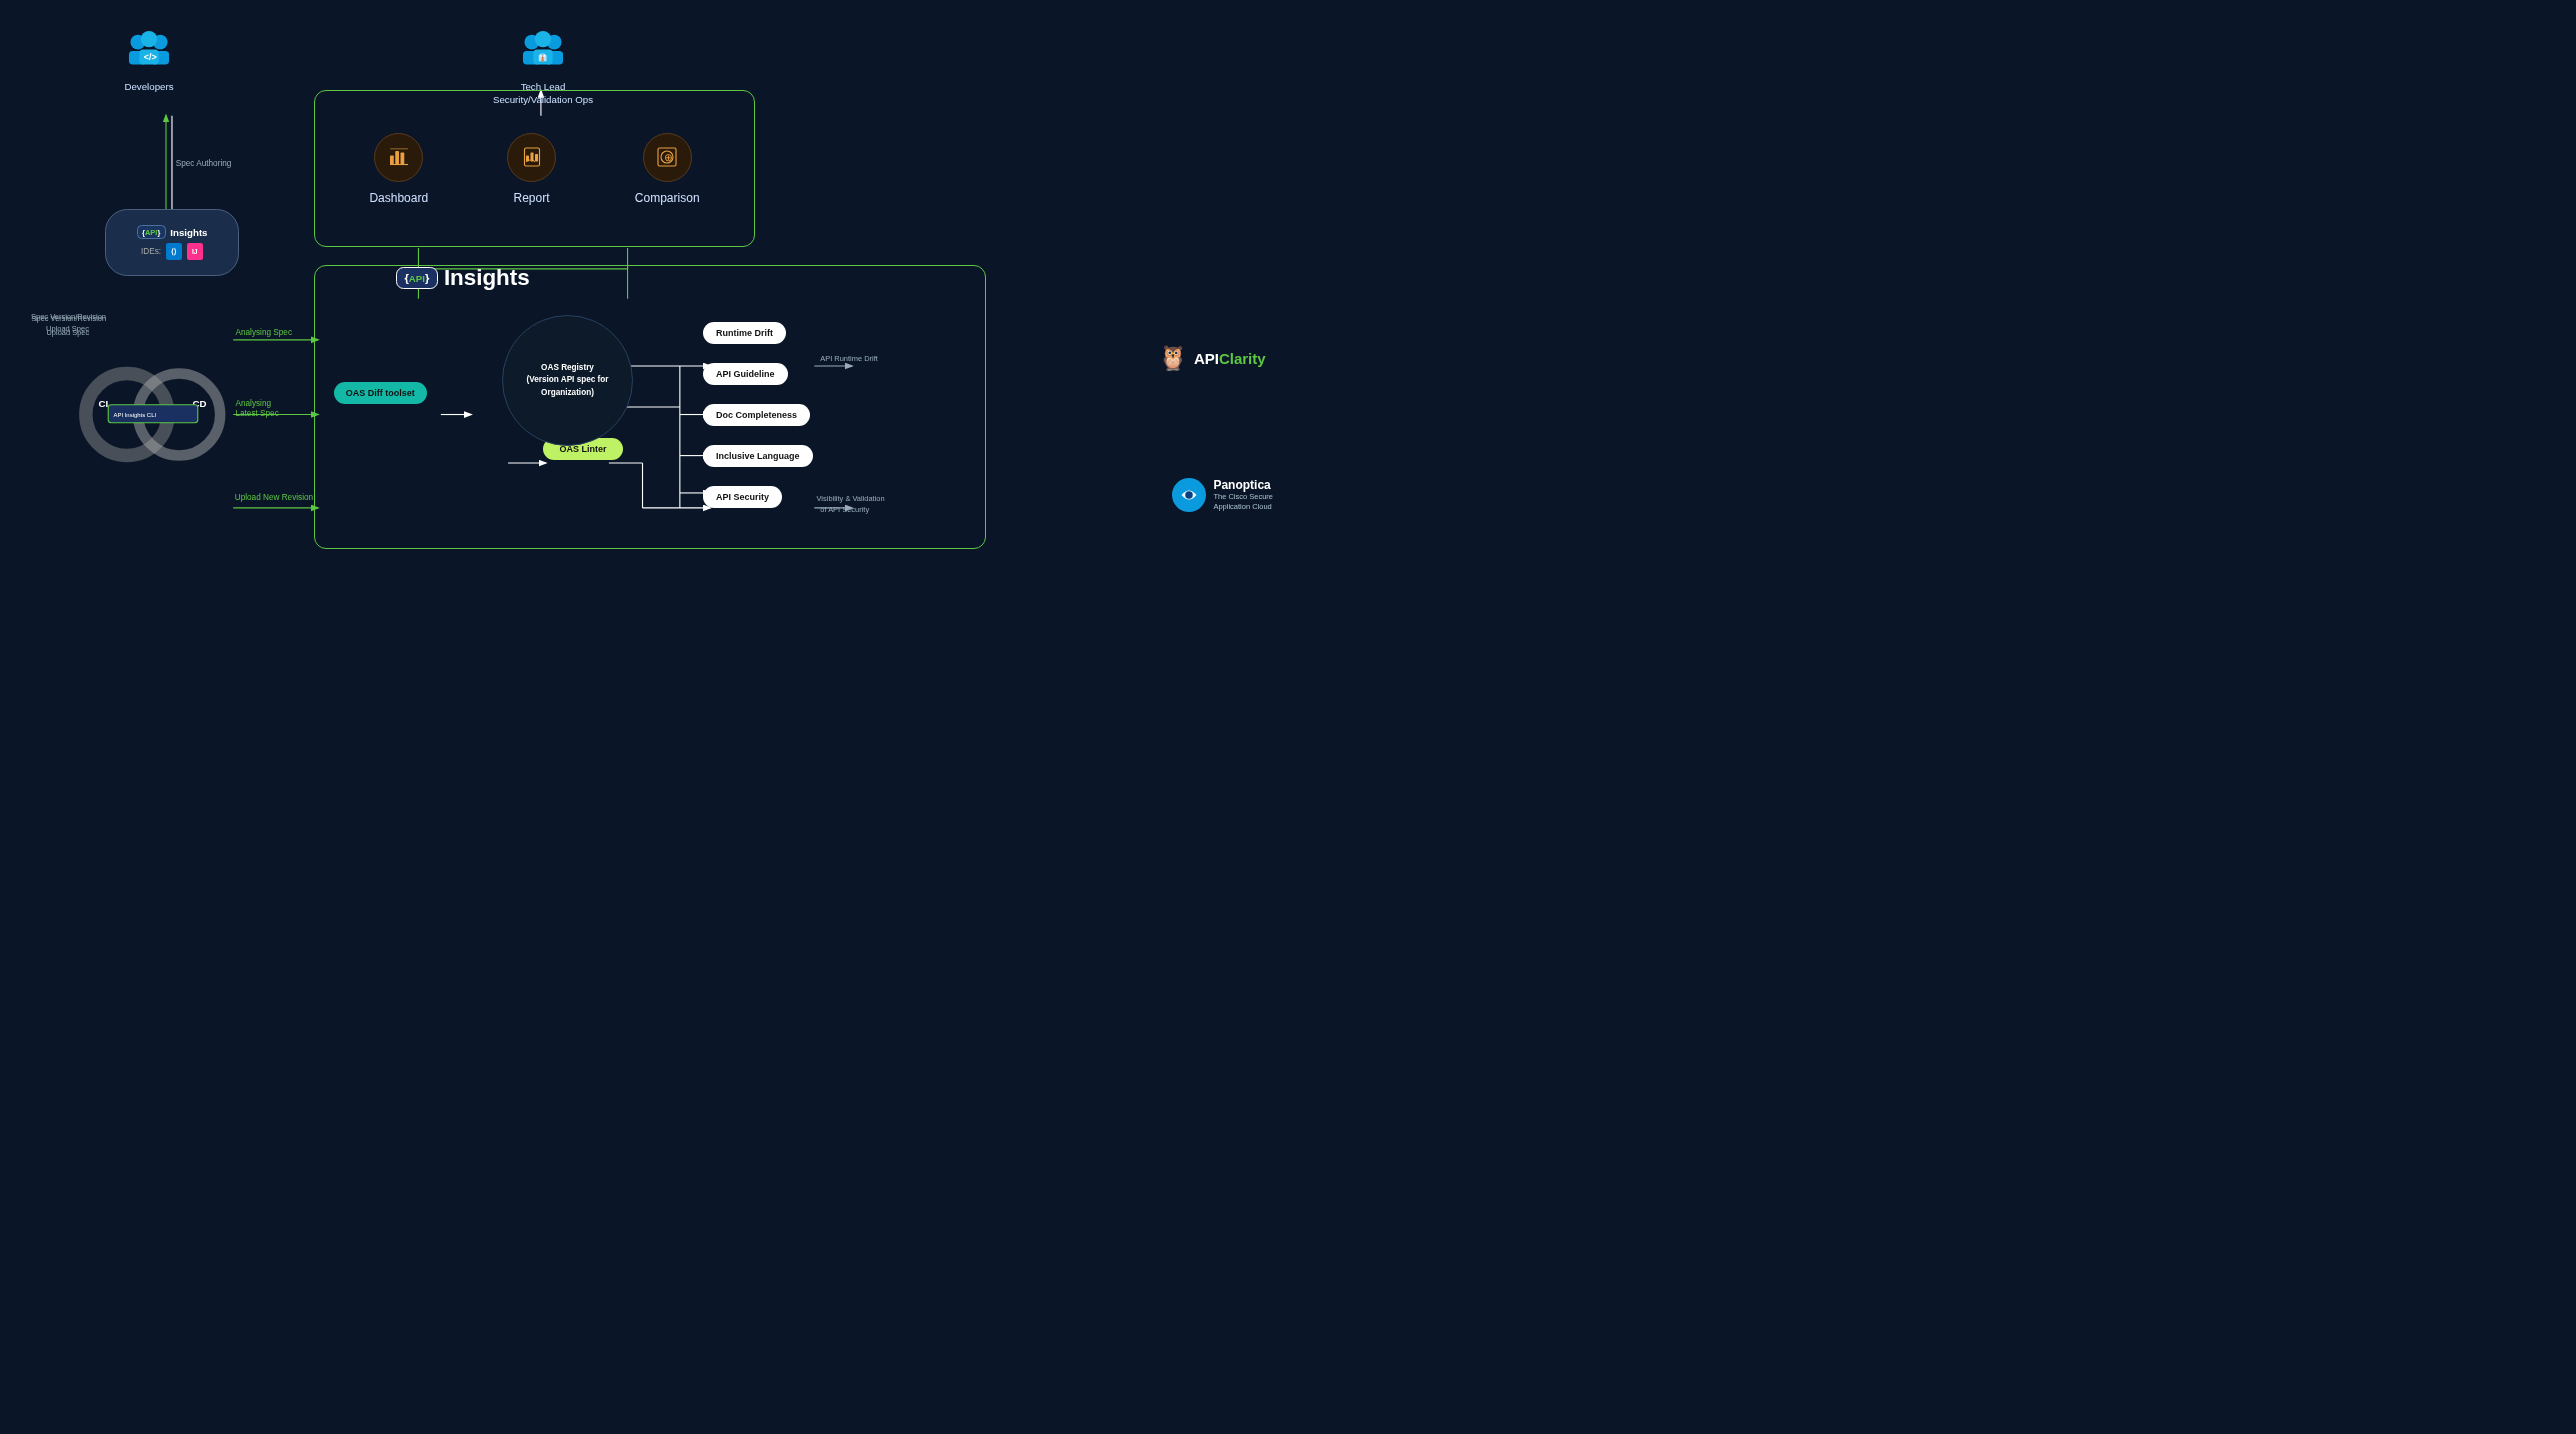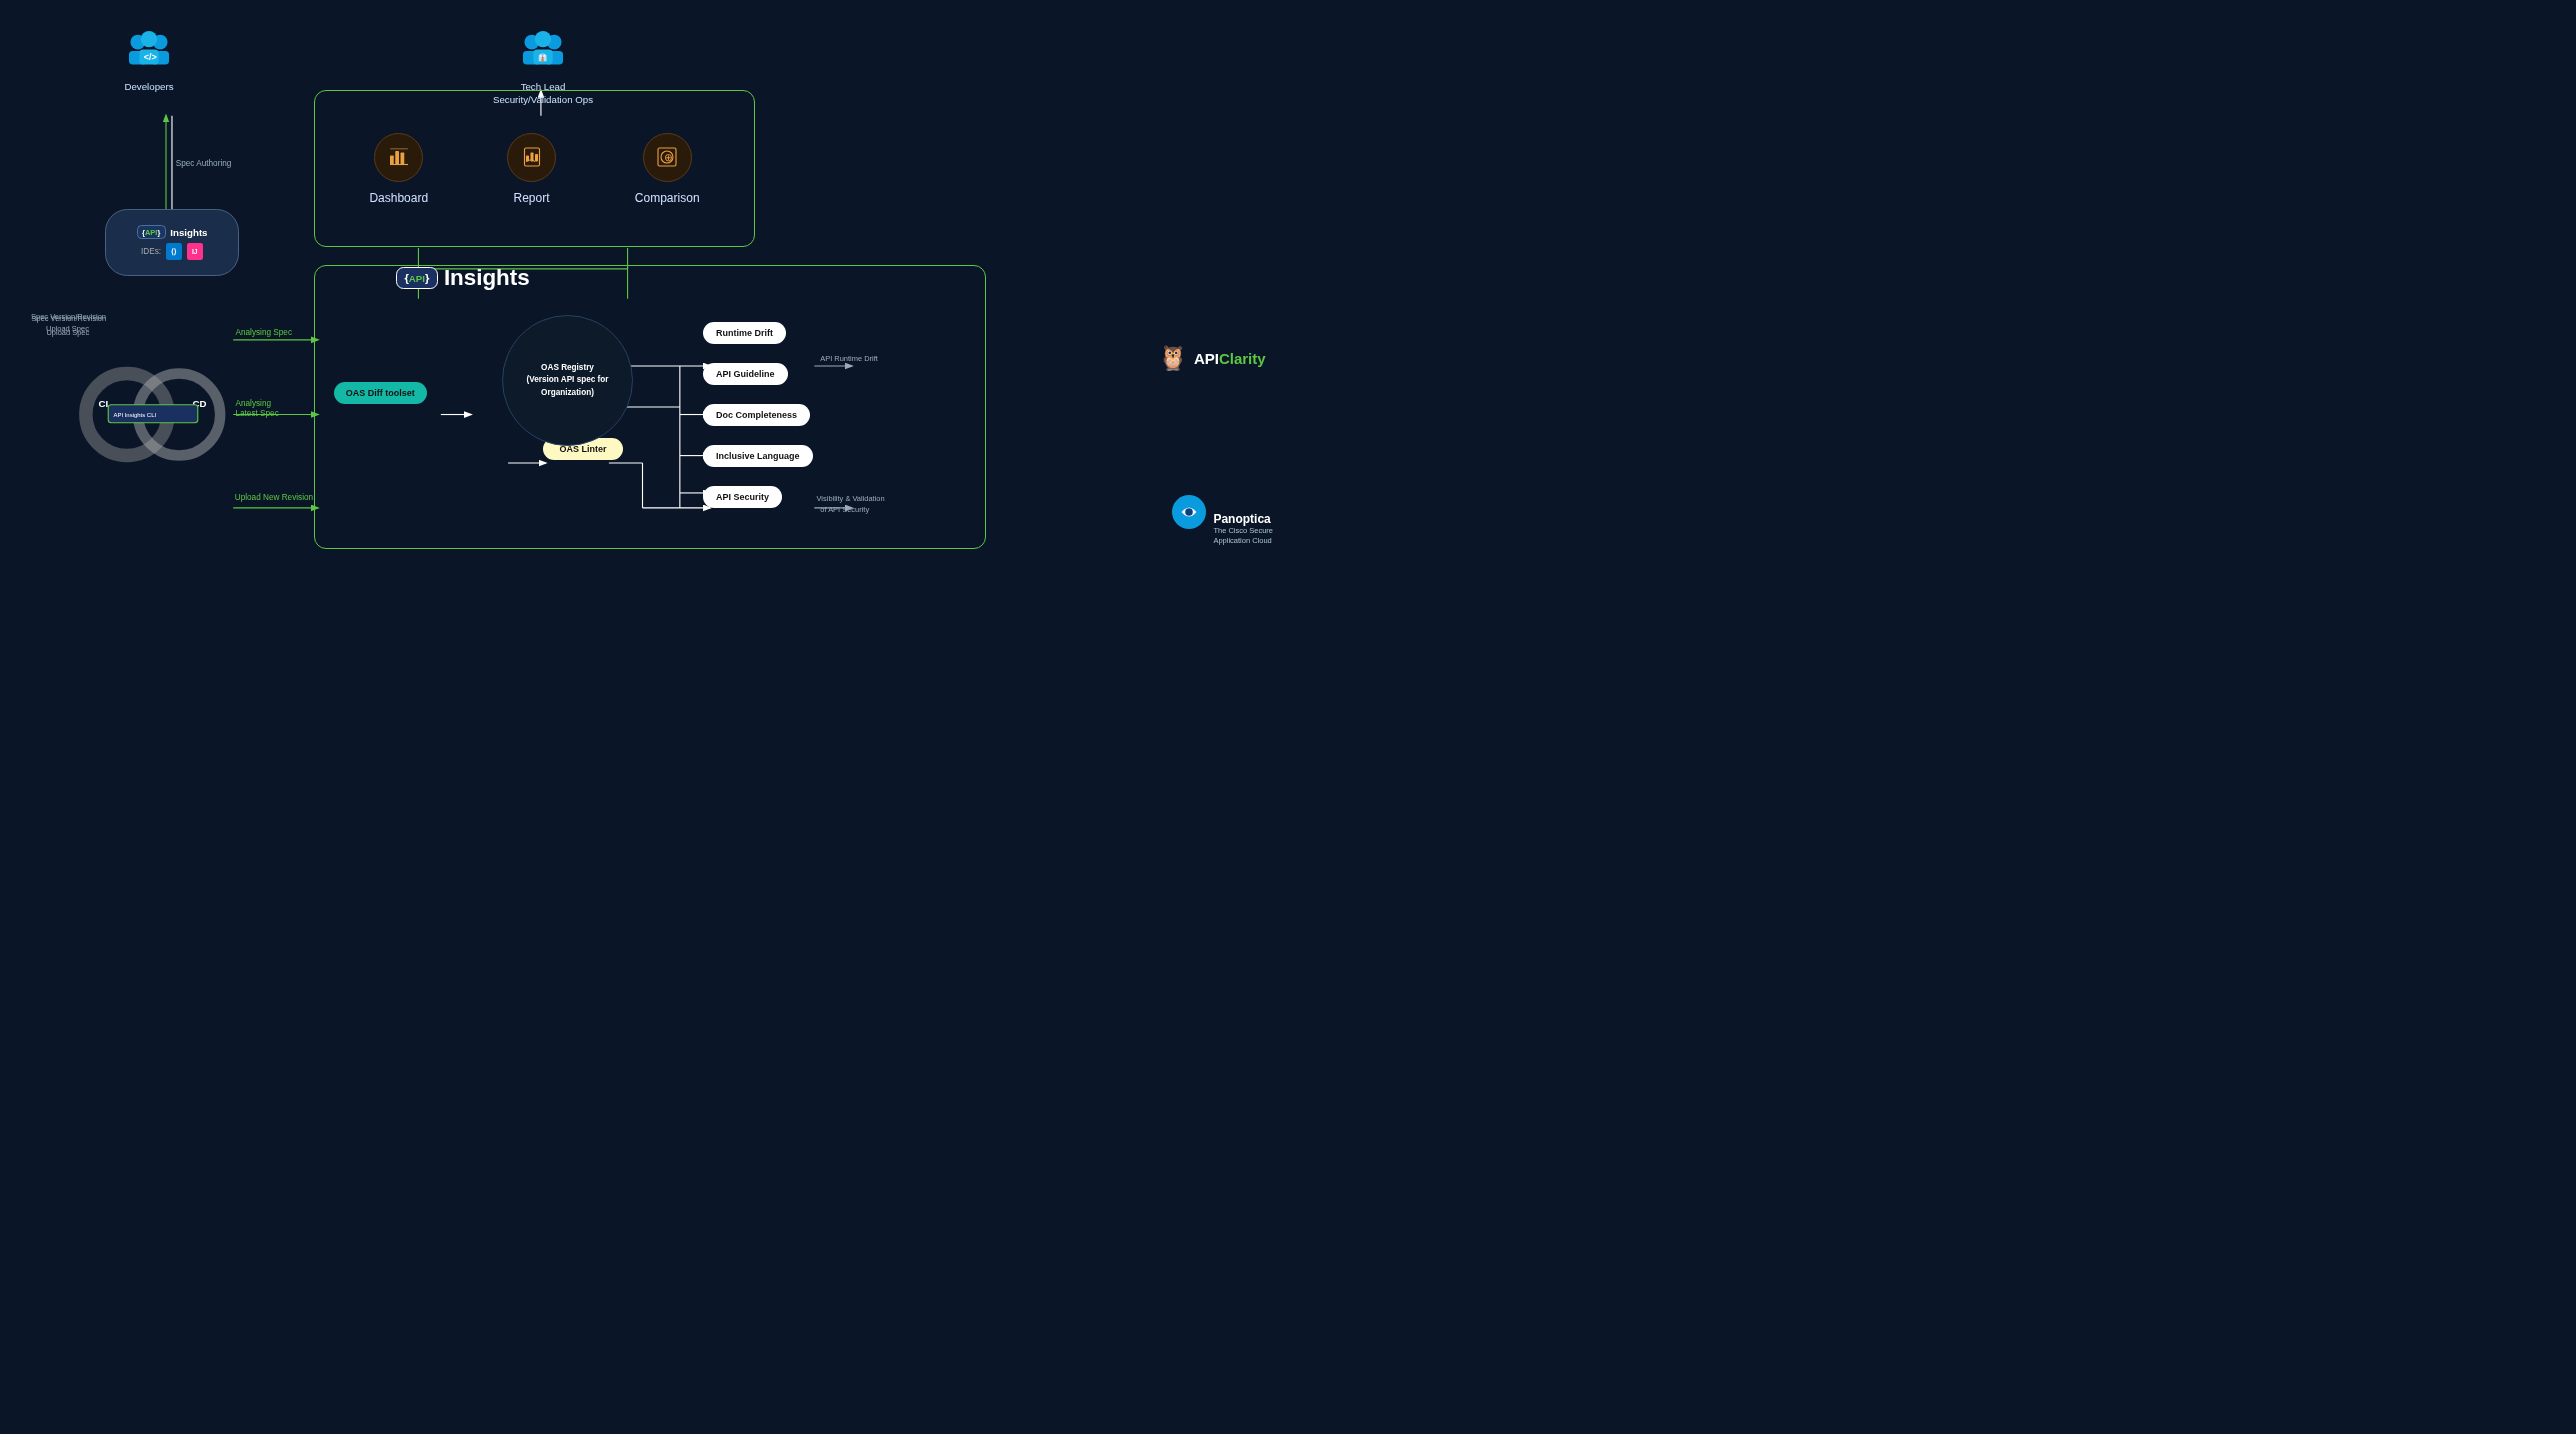--- a/index.html
+++ b/index.html
@@ -156,21 +156,21 @@
       color: #111;
       border-radius: 18.7px;
       padding: 6px 12px;
       font-size: 9px;
       font-weight: 600;
     }
 
     
     .oas-linter-pill {
       position: absolute;
-      background: #fef9c3;
+      background: #bef264;
       color: #111;
       border-radius: 18.7px;
       padding: 6px 16.4px;
       font-size: 9px;
       font-weight: 600;
     }
 
     
     .main-logo {
       position: absolute;
@@ -194,21 +194,20 @@
       background: #0a9ade;
       border-radius: 50%;
       display: flex;
       align-items: center;
       justify-content: center;
       font-size: 15px;
     }
     .panoptica-text {
       display: flex;
       flex-direction: column;
-      margin-top: 34px;
     }
     .panoptica-title {
       font-size: 12px;
       font-weight: bold;
       color: white;
     }
     .panoptica-subtitle {
       font-size: 7.5px;
       color: #aac0d0;
       line-height: 1.3;

